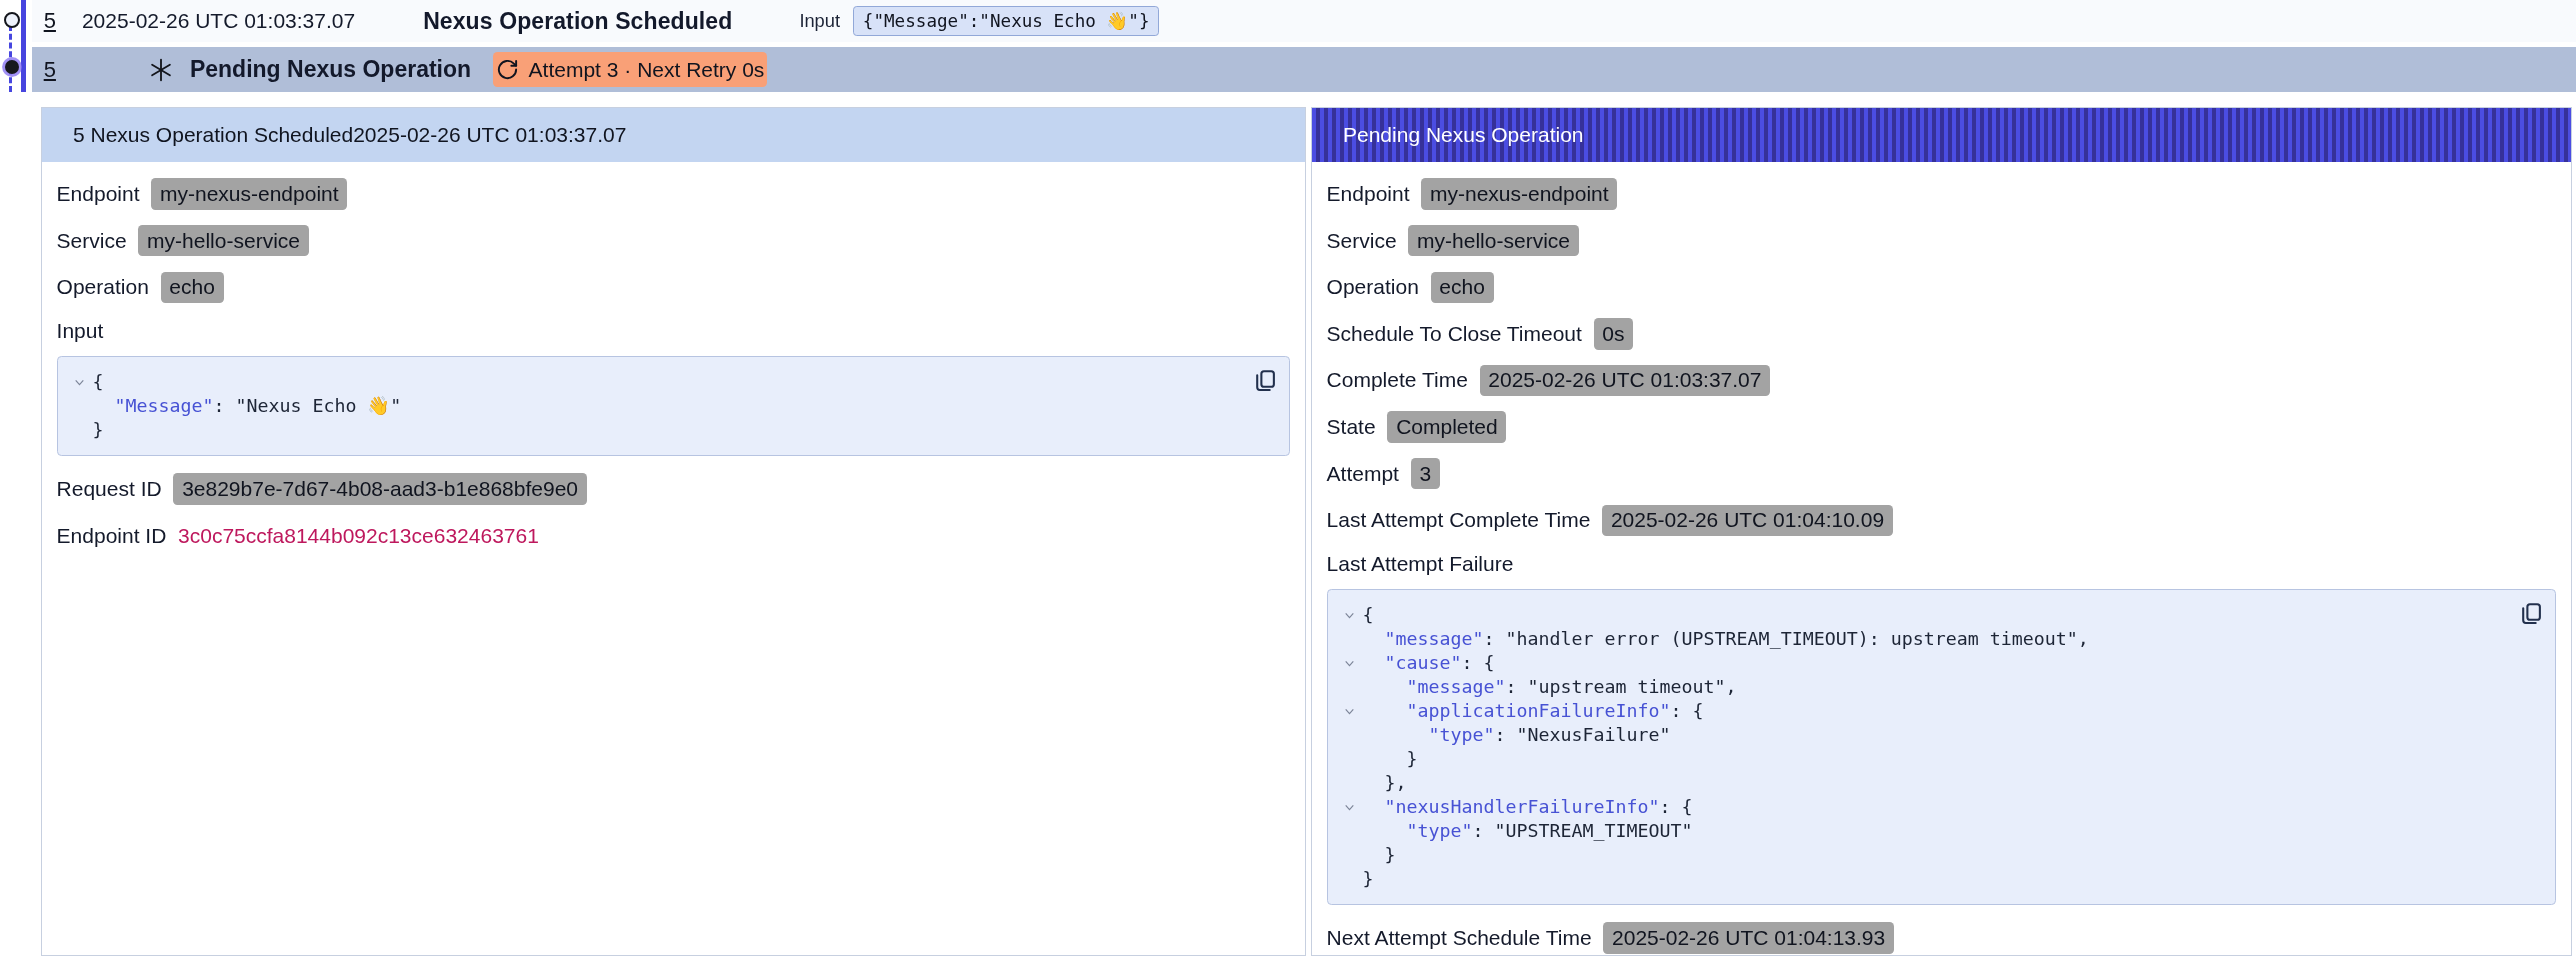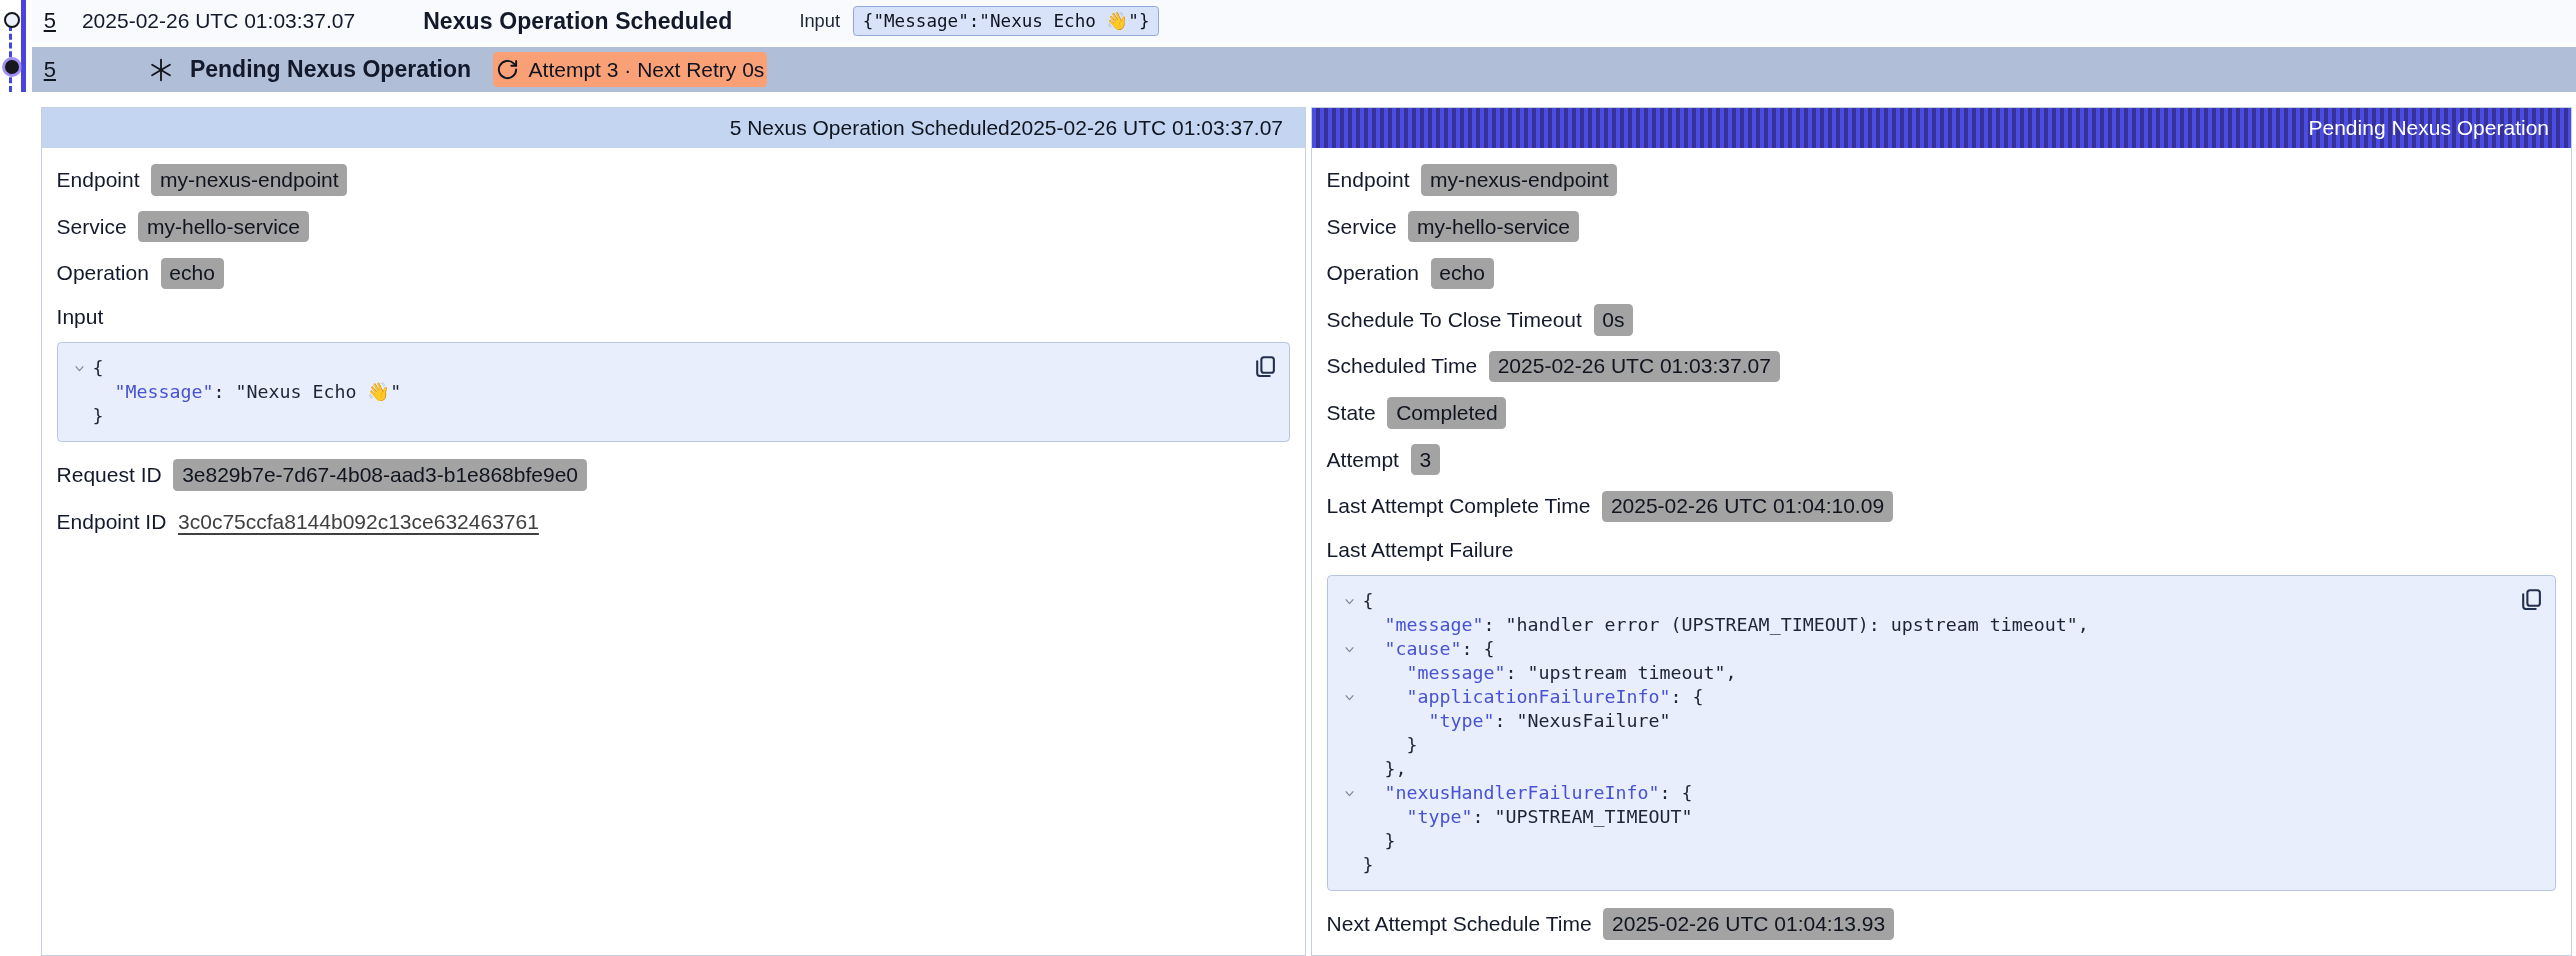--- a/index.html
+++ b/index.html
@@ -31,31 +31,31 @@
   .row2 .title { font-size:23px; font-weight:700; margin-left:16px; }
   .attempt-chip { margin-left:22px; height:35px; display:flex; align-items:center; gap:9.5px;
                   background:#f9a077; border-radius:4.4px; padding:0 3px; font-size:21px; color:#10141f; }
   .attempt-chip svg { width:23px; height:23px; }
 
   
   .panel { position:absolute; top:107px; height:849px; background:#ffffff;
            border:0.7px solid #c7d0e0; overflow:hidden; }
   .panel-left { left:41px;  width:1265px; }
   .panel-right { left:1311px; width:1261px; }
-  .panel-hd { height:40px; display:flex; align-items:center; justify-content:flex-end;
-              padding:0 22px; font-size:21px; }
+  .panel-hd { height:54px; display:flex; align-items:center; justify-content:flex-start;
+              padding:0 31px; font-size:21px; }
   .panel-hd-left { background:#c3d5f1; color:#10141f; font-weight:500; }
   .panel-hd-right { background:repeating-linear-gradient(90deg,#4b4de2 0 4.4px,#363199 4.4px 8px);
               color:#ffffff; font-weight:500; }
   .panel-body { padding:17.6px 14.6px 0 14.6px; }
 
   .field { display:flex; align-items:center; height:29px; margin-bottom:17.6px; font-size:21px; }
   .field .lbl { margin-right:11.7px; color:#141a2b; }
   .vbadge { background:#a3a3a3; border-radius:4.4px; padding:3.7px 8.8px; color:#10141f; }
-  .vlink  { color:#404040; text-decoration:underline; text-underline-offset:3.7px; }
+  .vlink  { color:#be185d; text-underline-offset:3.7px; }
   .section-label { font-size:21px; margin:2.9px 0 10.3px 0; height:26px; }
 
   
   .codeblock { position:relative; background:#e8eefb; border:1.5px solid #b7c4e1; border-radius:4.4px;
                padding:13px 44px 13px 8.8px; margin-bottom:19px; }
   .code-line { display:flex; align-items:flex-start; line-height:24px; }
   .gutter { width:26px; flex:0 0 26px; display:flex; justify-content:center; padding-top:5.9px; }
   .code-text { font-family:"DejaVu Sans Mono", monospace; font-size:18.3px; white-space:pre; color:#1d2536; }
   .jkey { color:#4752d4; }
   .copy-btn { position:absolute; top:10.3px; right:11.7px; width:26px; height:26px; cursor:pointer;
@@ -172,21 +172,21 @@
       </div>
       <div class="field">
         <span class="lbl">Operation</span>
         <span class="vbadge">echo</span>
       </div>
       <div class="field">
         <span class="lbl">Schedule To Close Timeout</span>
         <span class="vbadge">0s</span>
       </div>
       <div class="field">
-        <span class="lbl">Scheduled Time</span>
+        <span class="lbl">Complete Time</span>
         <span class="vbadge">2025-02-26 UTC 01:03:37.07</span>
       </div>
       <div class="field">
         <span class="lbl">State</span>
         <span class="vbadge">Completed</span>
       </div>
       <div class="field">
         <span class="lbl">Attempt</span>
         <span class="vbadge">3</span>
       </div>

